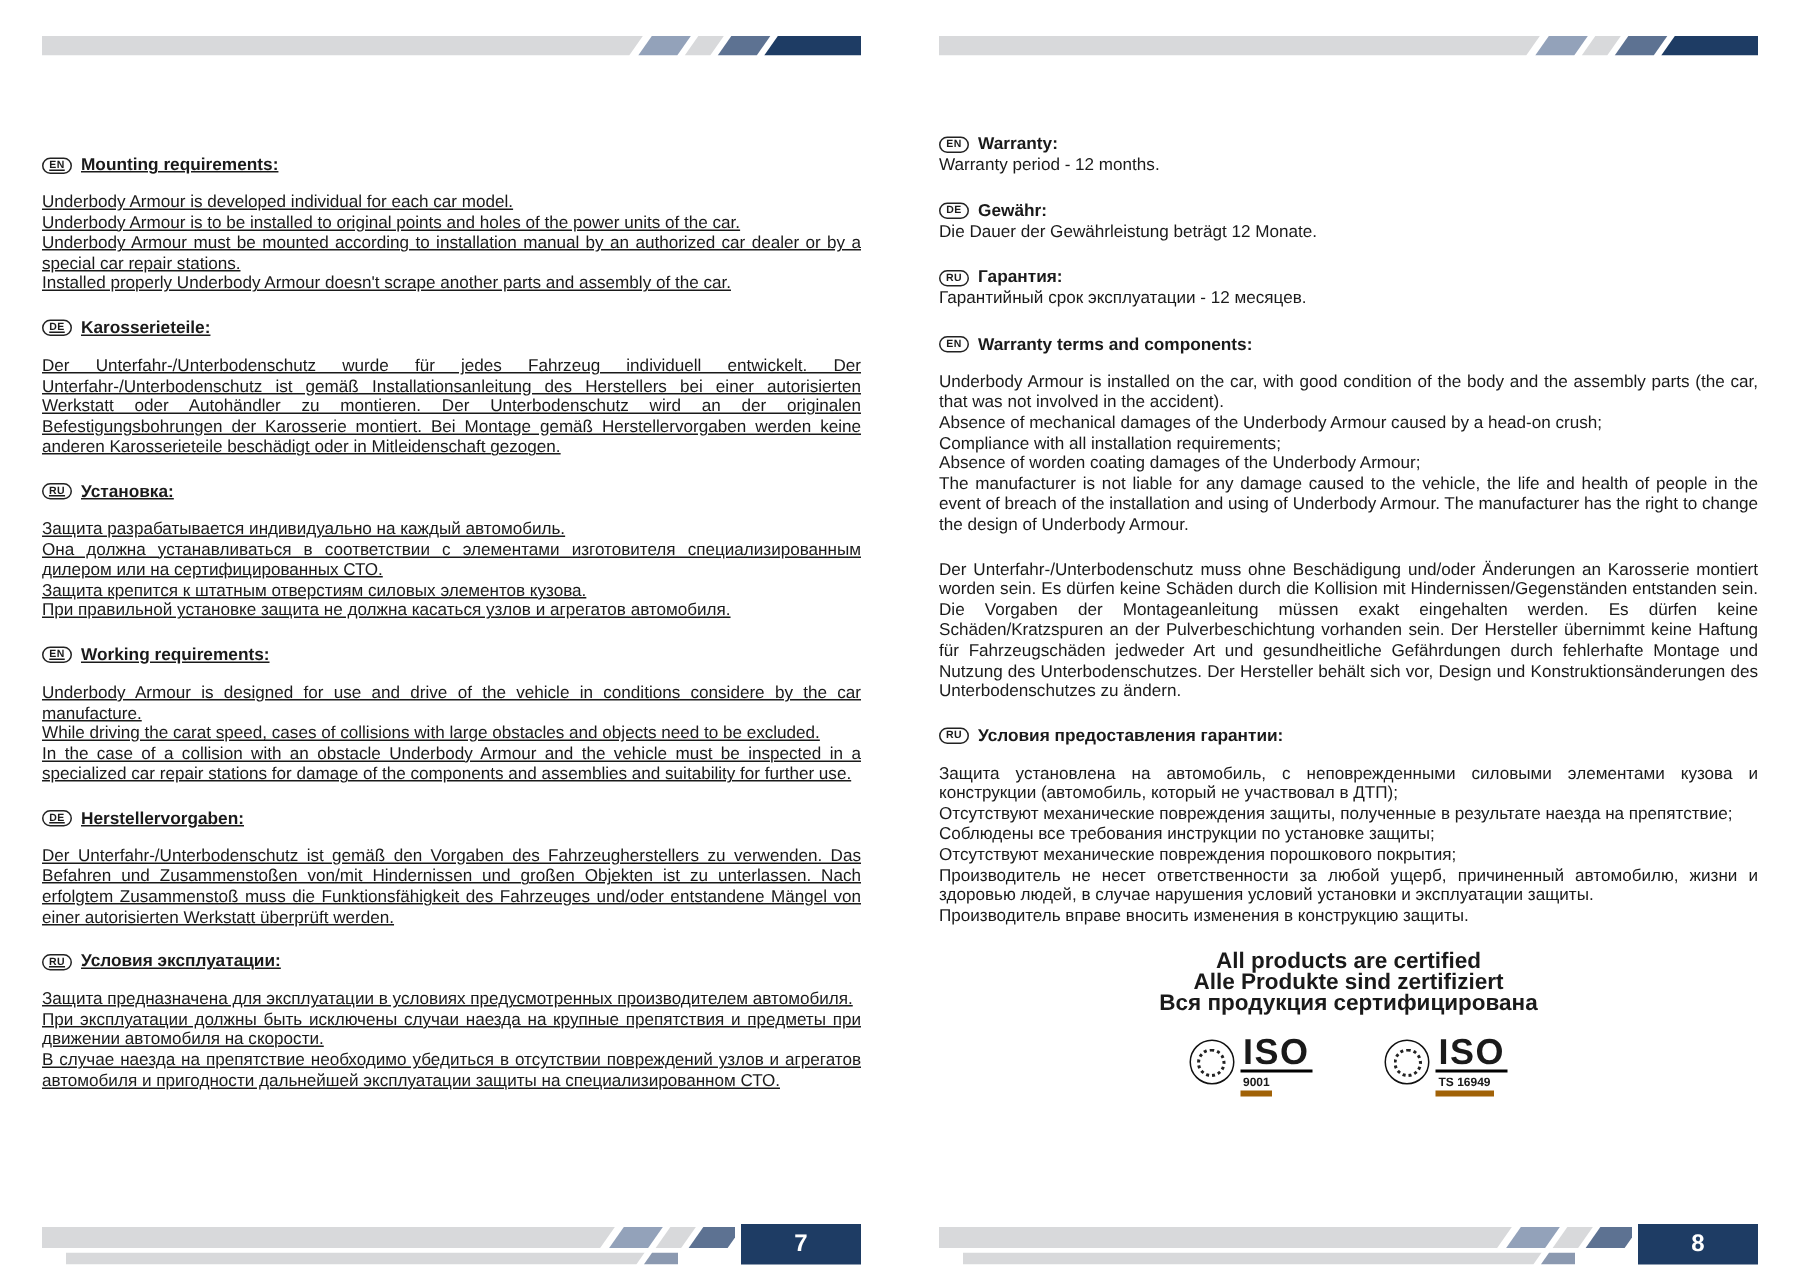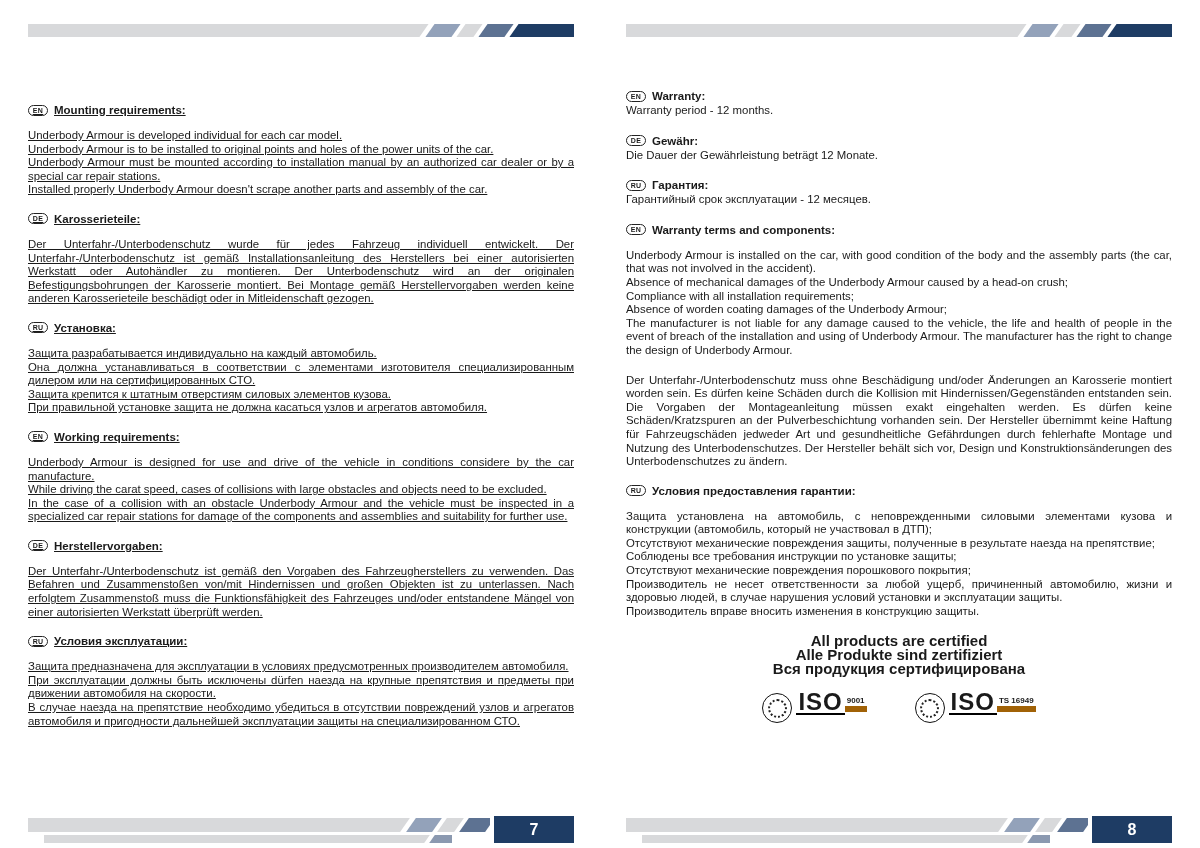--- a/index.html
+++ b/index.html
@@ -48,23 +48,23 @@
   
   .cert{margin-top:8px;text-align:center;}
   .cert-line{font-size:15px;font-weight:bold;line-height:14px;}
   .iso-row{display:flex;justify-content:center;align-items:flex-start;gap:48px;margin-top:14px;}
   .iso-logo{display:flex;align-items:flex-start;gap:4px;}
   .iso-stamp{
     width:30px;height:30px;border-radius:50%;border:1.5px solid #111;box-sizing:border-box;
     display:flex;align-items:center;justify-content:center;margin-top:3px;
   }
   .iso-stamp-inner{width:19px;height:19px;border-radius:50%;border:2px dotted #222;box-sizing:border-box;}
-  .iso-main{display:flex;flex-direction:row;align-items:center;}
+  .iso-main{display:flex;flex-direction:column;align-items:flex-start;}
   .iso-word{font-size:24px;font-weight:900;line-height:23px;letter-spacing:1px;border-bottom:2px solid #000;padding:0 2px;}
-  .iso-sub{font-size:8px;font-weight:bold;margin-top:2px;border-bottom:6px solid #a16207;padding:0 2px 1px;}
+  .iso-sub{font-size:8px;font-weight:bold;margin-top:2px;border-bottom:4px solid #a16207;padding:0 2px 1px;}
 </style>
 </head>
 <body>
 
 <div class="col col-a">
   <div class="bar header-bar">
     <div class="seg seg-main"></div>
     <div class="seg seg-s1"></div>
     <div class="seg seg-s2"></div>
     <div class="seg seg-s3"></div>
@@ -114,21 +114,21 @@
           <span>Herstellervorgaben:</span>
         </div>
         <p class="doc">Der Unterfahr-/Unterbodenschutz ist gemäß den Vorgaben des Fahrzeugherstellers zu verwenden. Das Befahren und Zusammenstoßen von/mit Hindernissen und großen Objekten ist zu unterlassen. Nach erfolgtem Zusammenstoß muss die Funktionsfähigkeit des Fahrzeuges und/oder entstandene Mängel von einer autorisierten Werkstatt überprüft werden.</p>
       </section>
       <section>
         <div class="heading">
           <span class="lang-badge">RU</span>
           <span>Условия эксплуатации:</span>
         </div>
         <p class="doc">Защита предназначена для эксплуатации в условиях предусмотренных производителем автомобиля.</p>
-        <p class="doc">При эксплуатации должны быть исключены dürfen наезда на крупные препятствия и предметы при движении автомобиля на скорости.</p>
+        <p class="doc">При эксплуатации должны быть исключены случаи наезда на крупные препятствия и предметы при движении автомобиля на скорости.</p>
         <p class="doc">В случае наезда на препятствие необходимо убедиться в отсутствии повреждений узлов и агрегатов автомобиля и пригодности дальнейшей эксплуатации защиты на специализированном СТО.</p>
       </section>
     </div>
 
   <div class="footer">
     <div class="bar footer-main">
       <div class="seg seg-main"></div>
       <div class="seg seg-s1"></div>
       <div class="seg seg-s2"></div>
       <div class="seg seg-s3"></div>

